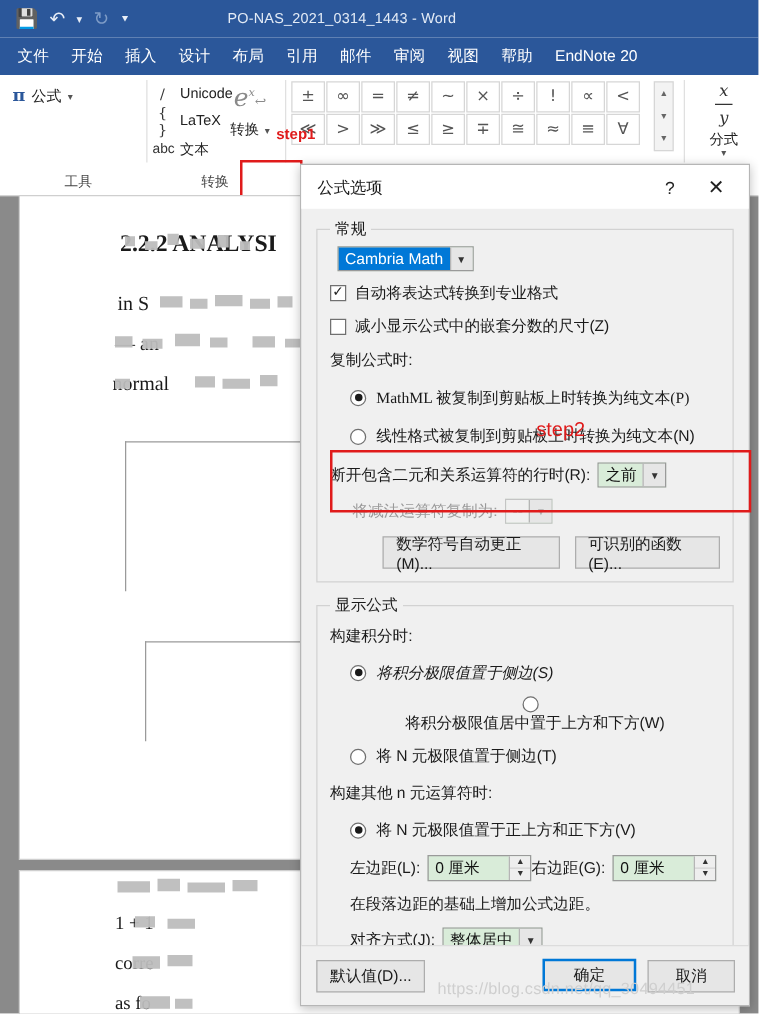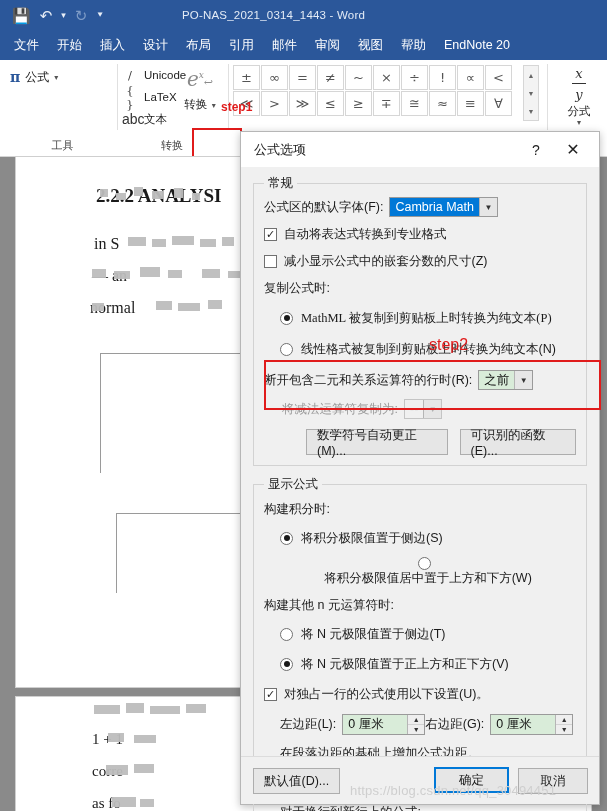--- a/index.html
+++ b/index.html
@@ -60,21 +60,21 @@
   }
   .tool-row .sq:after{
     content:""; position:absolute; left:2px; top:1px; width:8px; height:8px;
     border-left:1px solid #2b579a; border-bottom:1px solid #2b579a; transform:rotate(-12deg);
   }
   .caretdn { font-size:8px; color:#555; }
 
   .conv { position:absolute; left:122px; top:4px; width:92px; }
   .conv-row { display:flex; align-items:center; gap:6px; height:22px; font-size:11.5px; color:#222; }
   .conv-row .gl { font-family:"DejaVu Serif", serif; color:#333; width:16px; text-align:center; }
-  .conv-row .abc { font-size:14px; color:#333; width:16px; text-align:right;}
+  .conv-row .abc { font-size:11px; color:#333; width:16px; text-align:right;}
 
   .convbtn { position:absolute; left:176px; top:4px; width:48px; text-align:center; }
   .convbtn .eico {
     font-family:"DejaVu Serif", serif; font-style:italic; color:#8a8a8a;
     font-size:20px; line-height:22px; position:relative; display:block; height:30px;
   }
   .convbtn .eico sup { font-size:9px; font-style:italic; }
   .convbtn .elab { font-size:11.5px; color:#222; }
   .convbtn .ecar { font-size:8px; color:#555; line-height:7px;}
 
@@ -412,21 +412,20 @@
       <span class="help">?</span>
       <span class="close">✕</span>
     </div>
 
     <div class="dlg-body">
 
       <fieldset class="grp">
         <legend>常规</legend>
 
         <div class="row" style="margin-top:2px;">
-          <span class="lbl">公式区的默认字体(F):</span>
           <span class="combo">
             <span class="val sel">Cambria Math</span>
             <span class="arr">▼</span>
           </span>
         </div>
 
         <div class="row mt">
           <span class="chk on"></span>
           <span class="lbl">自动将表达式转换到专业格式</span>
         </div>
@@ -475,48 +474,44 @@
         <div class="step2-label">step2</div>
       </fieldset>
 
       <fieldset class="grp" style="margin-top:10px;">
         <legend>显示公式</legend>
 
         <div class="row" style="margin-top:3px;">
           <span class="lbl">构建积分时:</span>
         </div>
 
-        <div class="row" style="margin-top:7px; padding-left:16px;">
+        <div class="row" style="margin-top:7px; padding-left:16px;font-style:italic;">
           <span class="radio on"></span>
           <span class="lbl">将积分极限值置于侧边(S)</span>
         </div>
 
         <div class="row" style="margin-top:8px; padding-left:16px;flex-direction:column;">
           <span class="radio"></span>
           <span class="lbl">将积分极限值居中置于上方和下方(W)</span>
         </div>
 
-        <div class="row" style="margin-top:7px;">
-          <span class="lbl">构建其他 n 元运算符时:</span>
-        </div>
-
         <div class="row" style="margin-top:7px; padding-left:16px;">
           <span class="radio"></span>
           <span class="lbl">将 N 元极限值置于侧边(T)</span>
         </div>
 
+        <div class="row" style="margin-top:7px;">
+          <span class="lbl">构建其他 n 元运算符时:</span>
+        </div>
+
         <div class="row" style="margin-top:8px; padding-left:16px;">
           <span class="radio on"></span>
           <span class="lbl">将 N 元极限值置于正上方和正下方(V)</span>
         </div>
 
-        <div class="row" style="margin-top:8px;">
-          <span class="chk on"></span>
-          <span class="lbl">对独占一行的公式使用以下设置(U)。</span>
-        </div>
 
         <div class="row" style="margin-top:8px; padding-left:16px;">
           <span class="lbl">左边距(L):</span>
           <span class="spin">
             <span class="val">0 厘米</span>
             <span class="btns">
               <span>▲</span>
               <span>▼</span>
             </span>
           </span>

